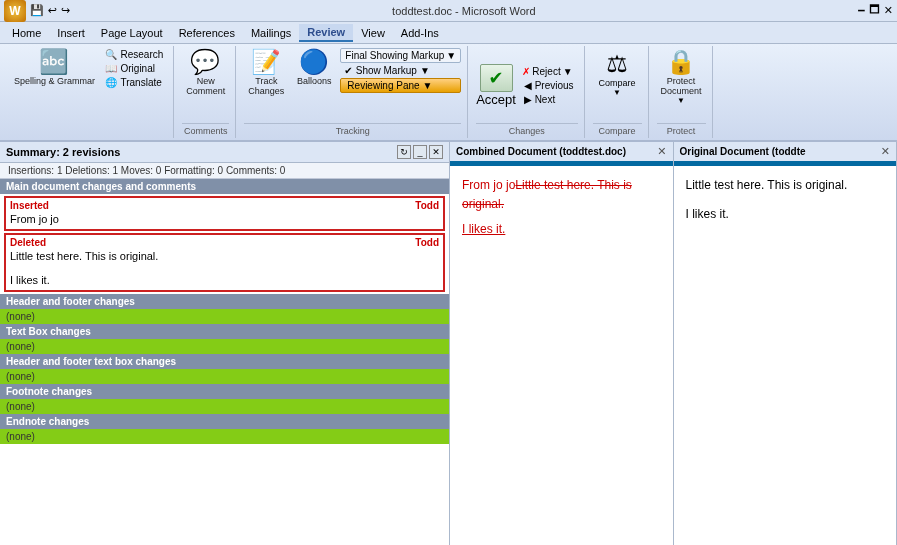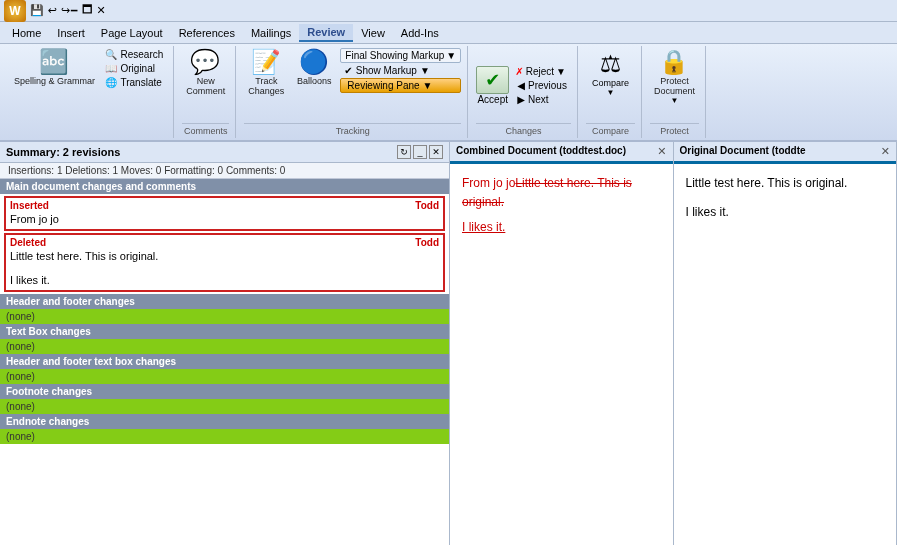--- a/index.html
+++ b/index.html
@@ -51,21 +51,21 @@
     .change-item { border: 2px solid #cc2020; margin: 2px 4px; padding: 2px 4px; }
     .change-header { display: flex; justify-content: space-between; background: #fff; }
     .change-type { font-size: 10px; font-weight: bold; color: #cc0000; }
     .change-author { font-size: 10px; font-weight: bold; color: #cc0000; }
     .change-content { font-size: 11px; padding: 2px 0; }
     .section-none { padding: 2px 6px; font-size: 10px; color: #333; background: #84cc16; }
 
     
     .docs-area { flex: 1; display: flex; }
     .doc-panel { flex: 1; background: #fff; border-right: 1px solid #aab8cc; display: flex; flex-direction: column; }
-    .doc-header { background: #dce6f5; border-bottom: 3px solid #0369a1; padding: 3px 6px; display: flex; justify-content: space-between; }
+    .doc-header { background: #dce6f5; border-bottom: 5px solid #0369a1; padding: 3px 6px; display: flex; align-items: center; justify-content: space-between; }
     .doc-title { font-size: 10px; font-weight: bold; color: #000; }
     .doc-close { cursor: pointer; font-size: 11px; color: #555; }
     .doc-content { flex: 1; padding: 10px 12px; font-size: 12px; line-height: 1.6; }
     .strikethrough { text-decoration: line-through; color: #cc0000; }
     .inserted-text { color: #cc0000; }
 
     
     .likes-underline { text-decoration: underline; color: #cc0000; }
 
     
@@ -84,20 +84,21 @@
 
 <div class="top-bar">
   <div class="office-btn">
     <span style="font-size:12px; color:#fff; font-weight:bold;">W</span>
   </div>
   <div class="quick-access">
     <span style="cursor:pointer;">💾</span>
     <span style="cursor:pointer;">↩</span>
     <span style="cursor:pointer;">↪</span>
   </div>
+  <span style="flex:1; font-size:11px; text-align:center; color:#333;">toddtest.doc - Microsoft Word</span>
   <span style="cursor:pointer; margin-right:4px;">🗕</span>
   <span style="cursor:pointer; margin-right:4px;">🗖</span>
   <span style="cursor:pointer;">✕</span>
 </div>
 
 <div class="menu-bar">
   <span>Home</span>
   <span>Insert</span>
   <span>Page Layout</span>
   <span>References</span>
@@ -174,21 +175,21 @@
     </div>
     <div class="ribbon-group-label">Tracking</div>
   </div>
 
   <div class="ribbon-group" style="min-width:100px;">
     <div class="ribbon-buttons" style="align-items:center; gap:4px;">
       <div style="display:flex; flex-direction:column; align-items:center;">
         <div class="accept-btn">
           <span style="font-size:18px; color:green;">✔</span>
         </div>
-        <span style="font-size:10px;">Accept</span>
+        <span style="font-size:13px;">Accept</span>
       </div>
       <div class="ribbon-col">
         <div class="reject-btn-small">
           <span style="color:red;">✗</span>
           <span>Reject</span>
           <span>▼</span>
         </div>
         <div class="ribbon-btn-small">
           <span>◀</span>
           <span>Previous</span>

